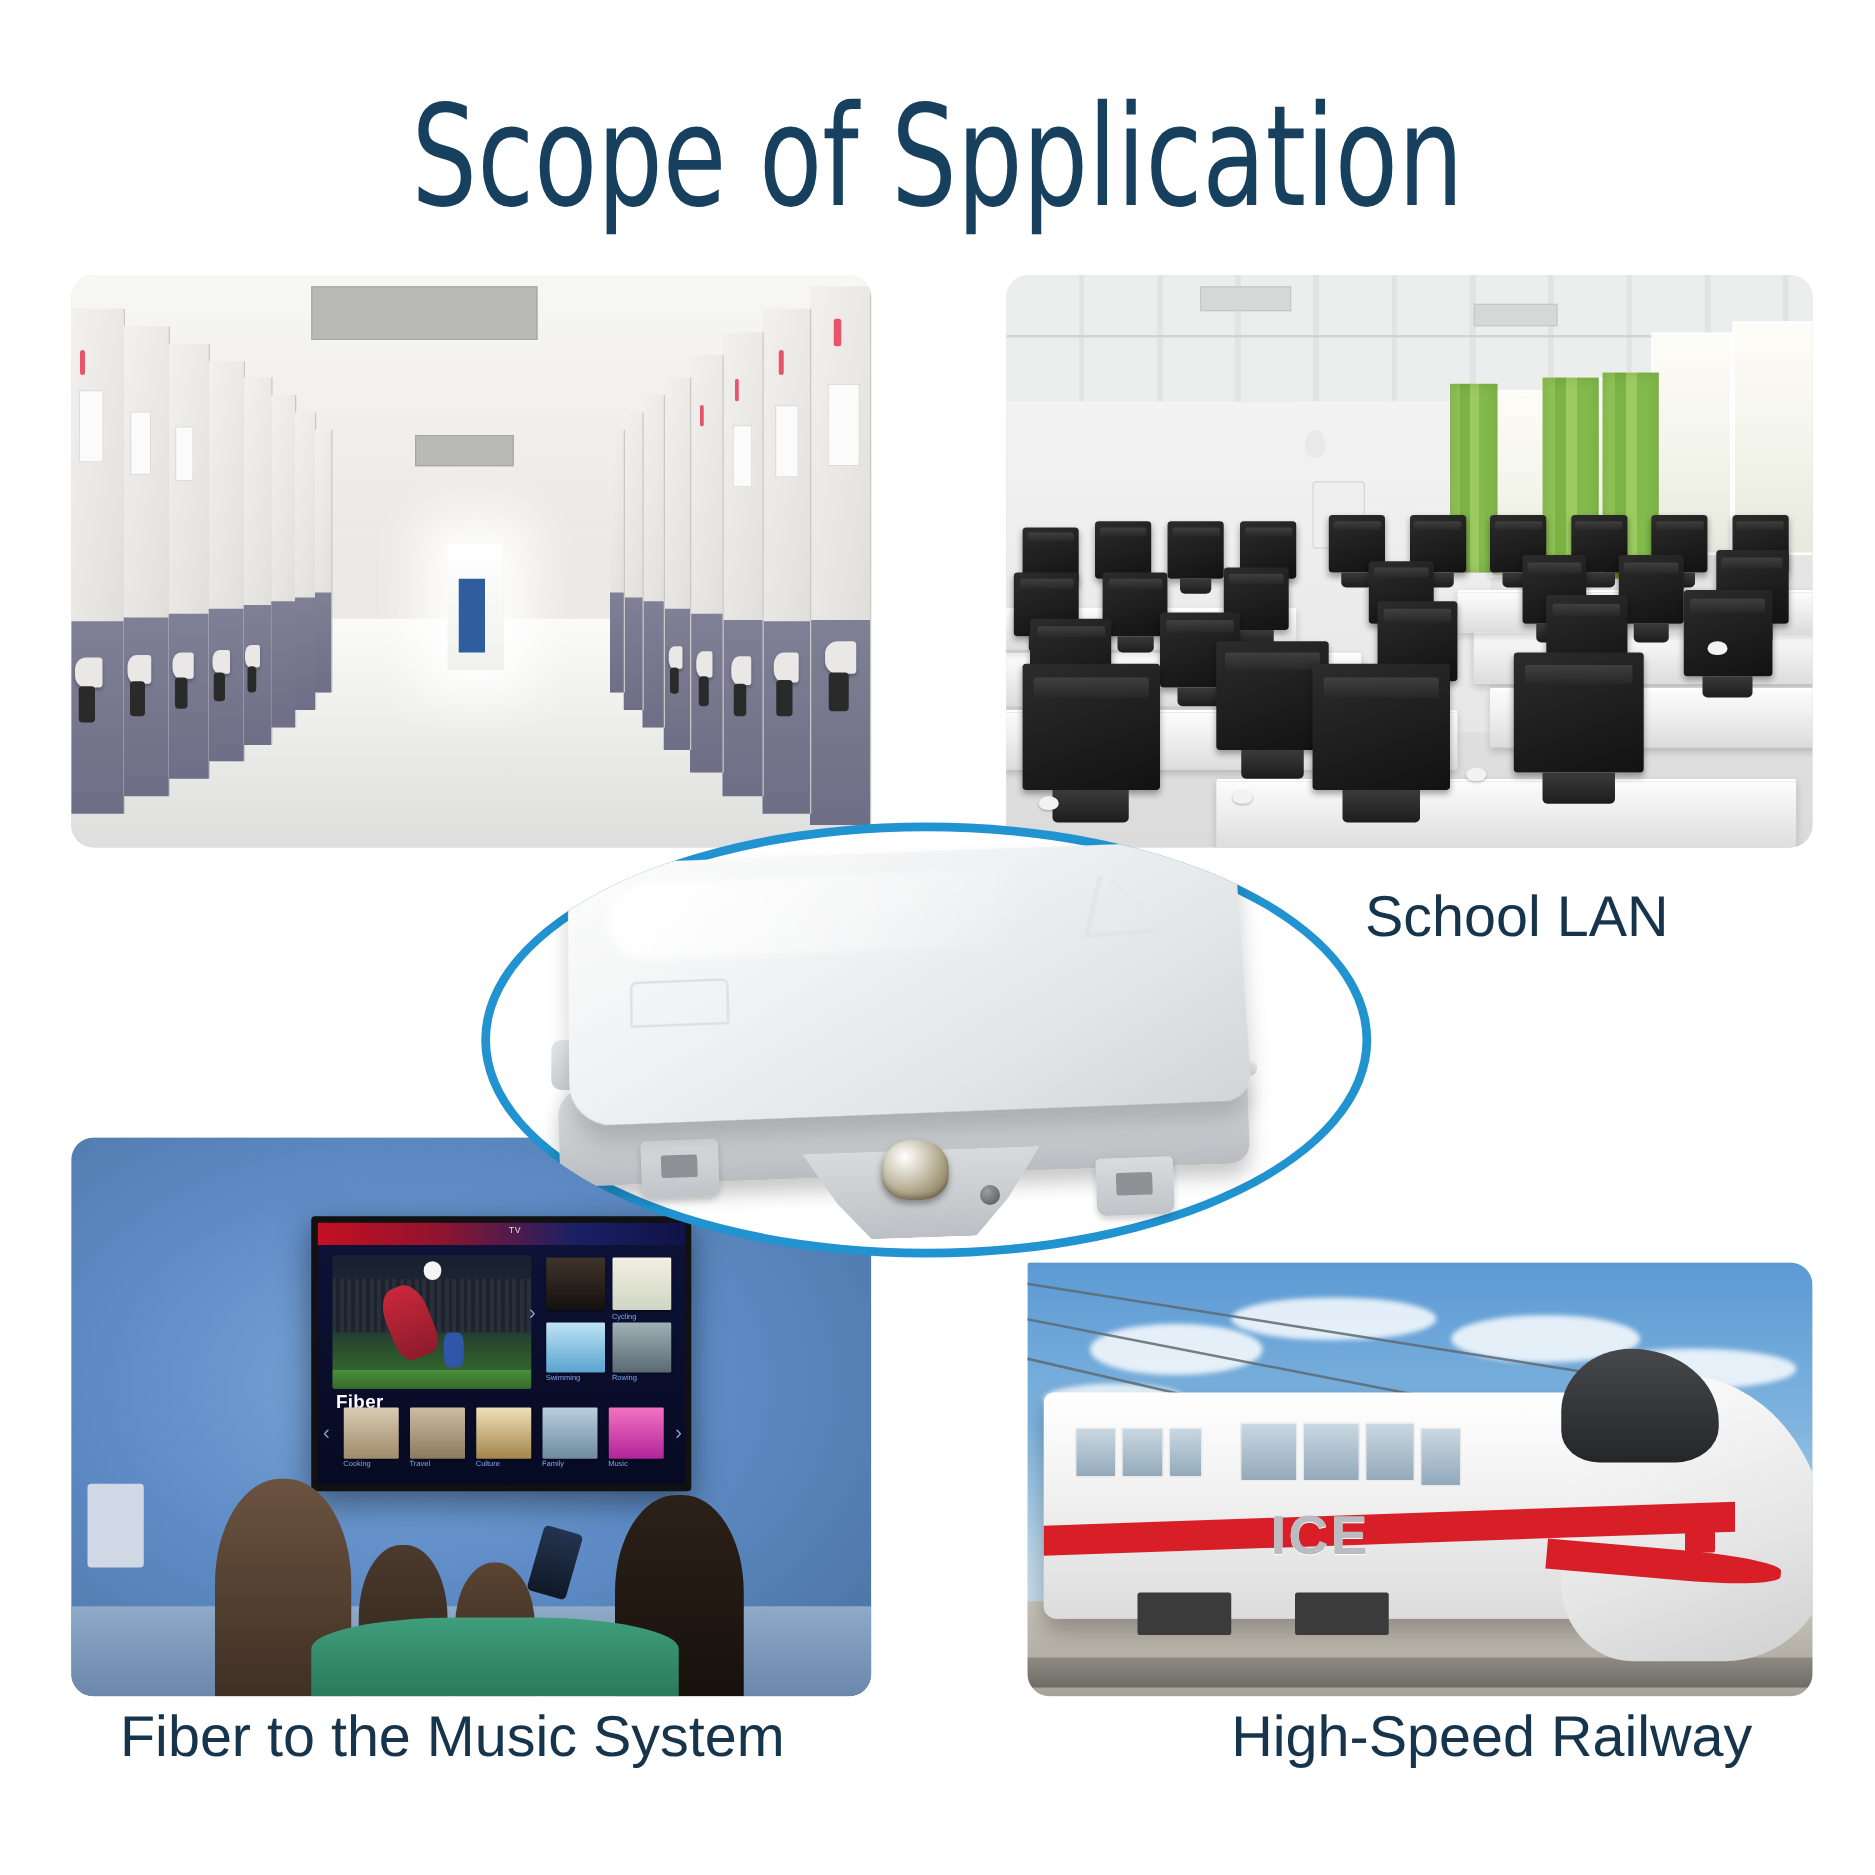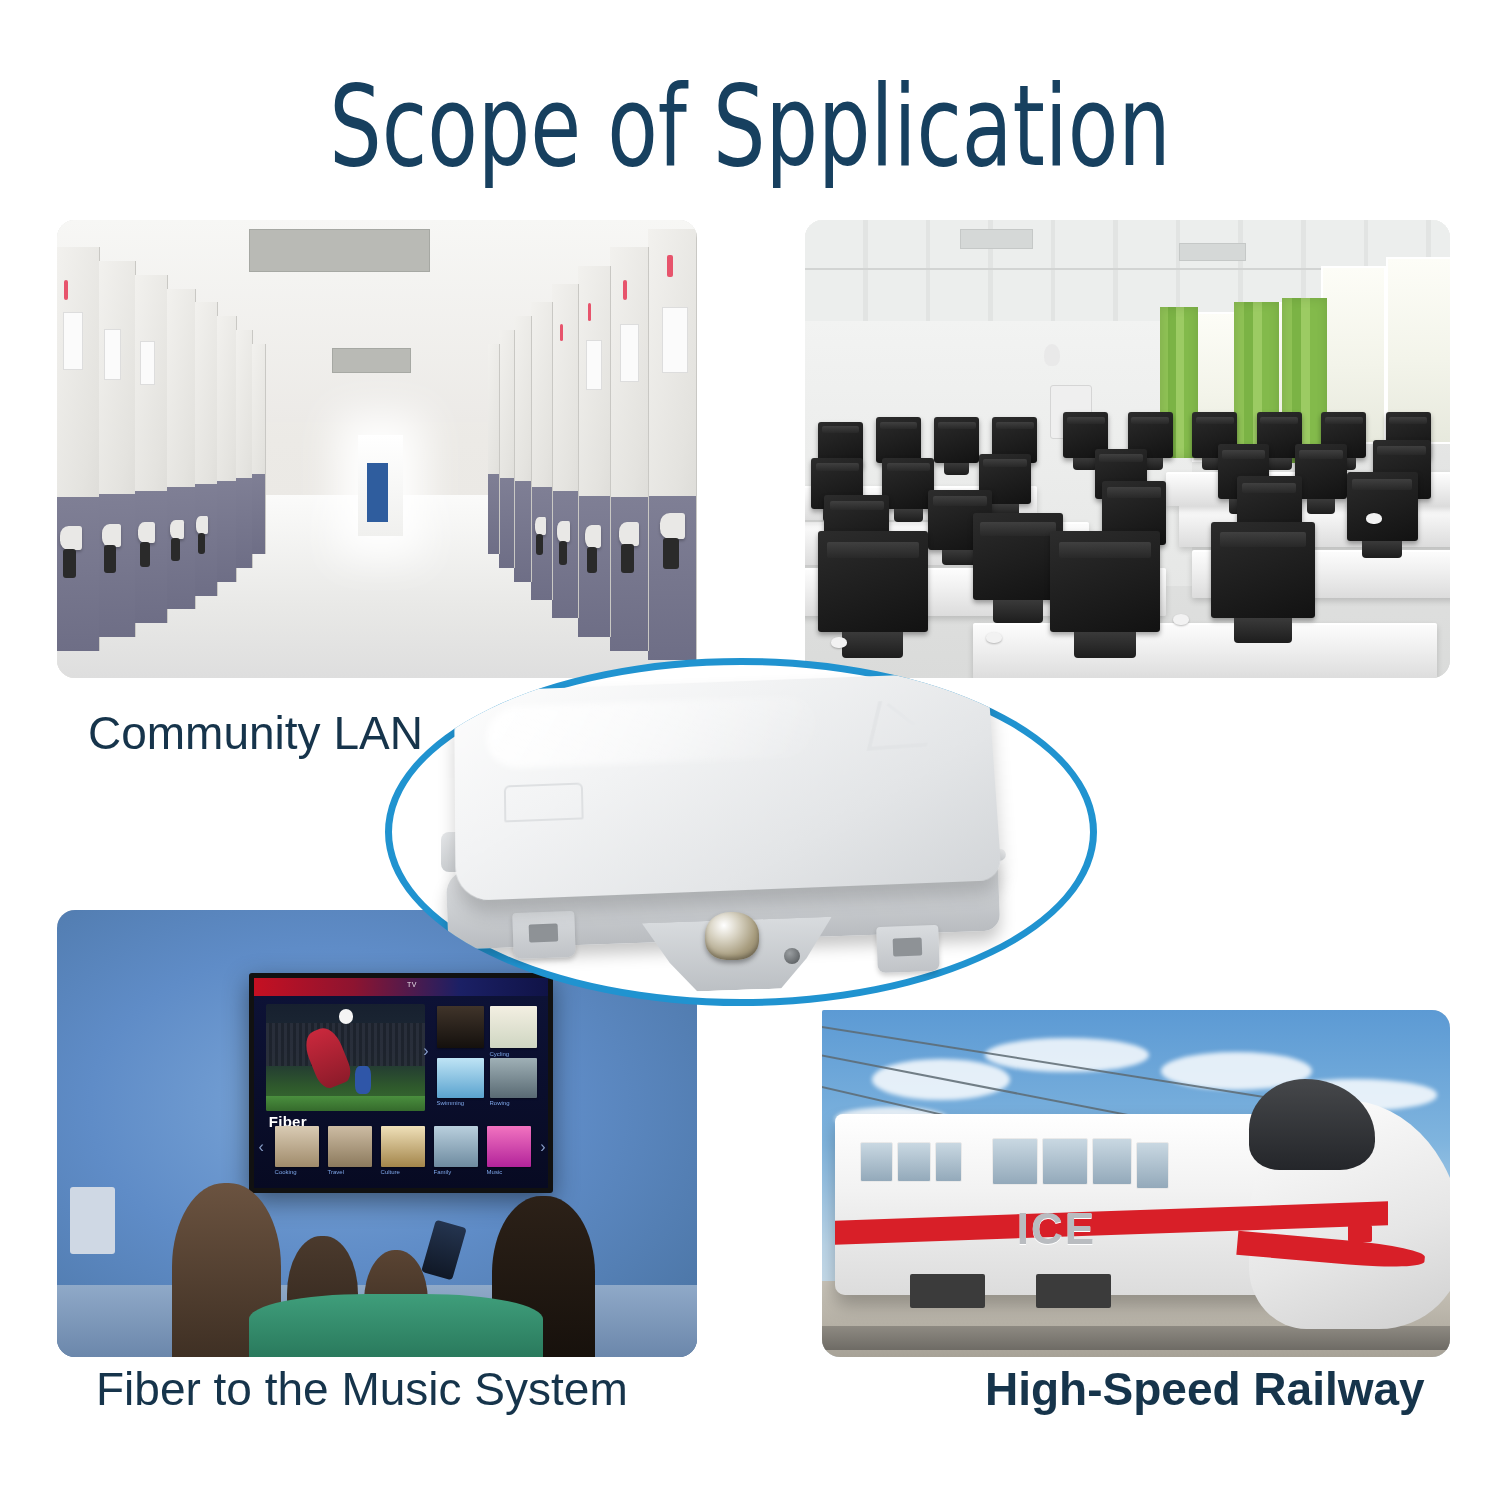--- a/index.html
+++ b/index.html
@@ -51,21 +51,21 @@
     position: absolute;
     color: #16344b;
     font-size: 46px;
     font-weight: 300;
     white-space: nowrap;
     font-family: "Liberation Sans", sans-serif;
   }
   #caption-community { left: 88px;  top: 706px; }
   #caption-school    { left: 1092px; top: 706px; }
   #caption-ftth      { left: 96px;  top: 1362px; }
-  #caption-railway   { left: 985px; top: 1362px; font-weight: bold; }
+  #caption-railway   { left: 985px; top: 1362px; }
 
   
   .corr-bg { position:absolute; inset:0; background:
       linear-gradient(#f4f4f2 0%, #eceae6 48%, #e8e6e2 100%); }
   .corr-ceiling {
     position:absolute; left:0; top:0; width:100%; height:44%;
     background: linear-gradient(#f7f7f5, #eceae7);
   }
   .corr-floor {
     position:absolute; left:0; bottom:0; width:100%; height:40%;
@@ -700,21 +700,21 @@
       <div class="train-window" style="left:43%;top:37%;width:6%;height:13%;"></div>
       <div class="train-window" style="left:50%;top:38%;width:5%;height:13%;"></div>
       <div class="train-cab-glass"></div>
       <div class="train-stripe"></div>
       <div class="train-stripe2"></div>
       <div class="ice-text">ICE</div>
       <div class="db-logo"></div>
     </div>
   </div>
 
-  <div class="caption" id="caption-community">Community LAN</div>
+  <div class="caption" id="caption-school">School LAN</div>
   <div class="caption" id="caption-ftth">Fiber to the Music System</div>
   <div class="caption" id="caption-railway">High-Speed Railway</div>
 
   <div id="highlight-ellipse"></div>
   <div id="product-clip">
     <div id="product-box">
       <div class="pb-base"></div>
       <div class="pb-tab" style="left:66px;top:232px;transform:rotate(-2deg);"></div>
       <div class="pb-tab" style="left:430px;top:246px;transform:rotate(-2deg);"></div>
       <div class="pb-lockplate"></div>

